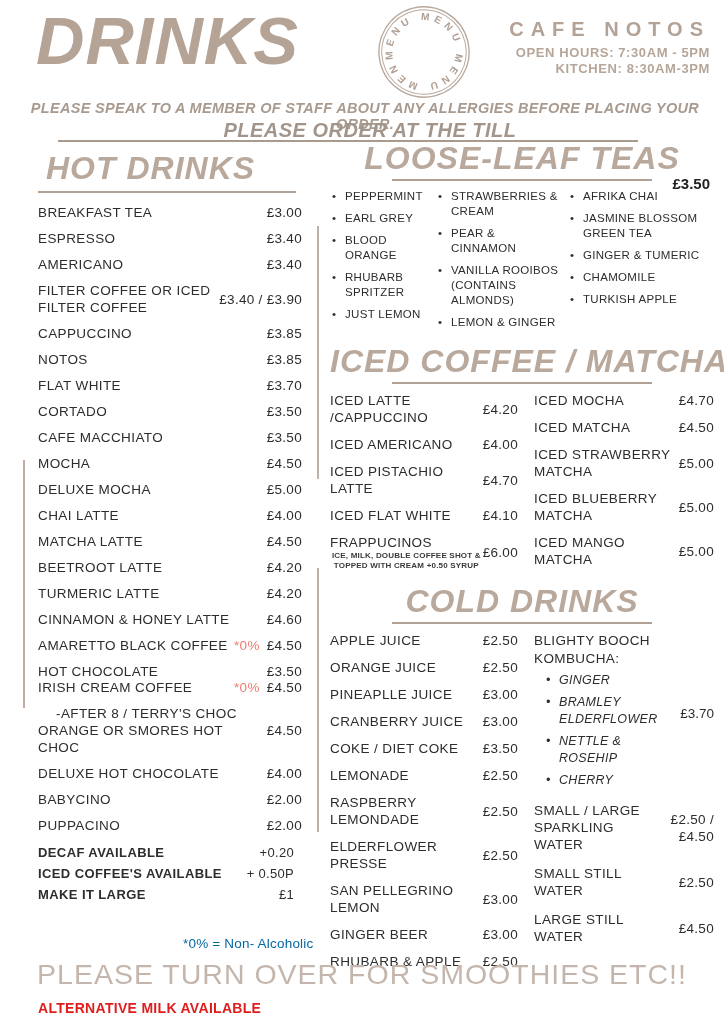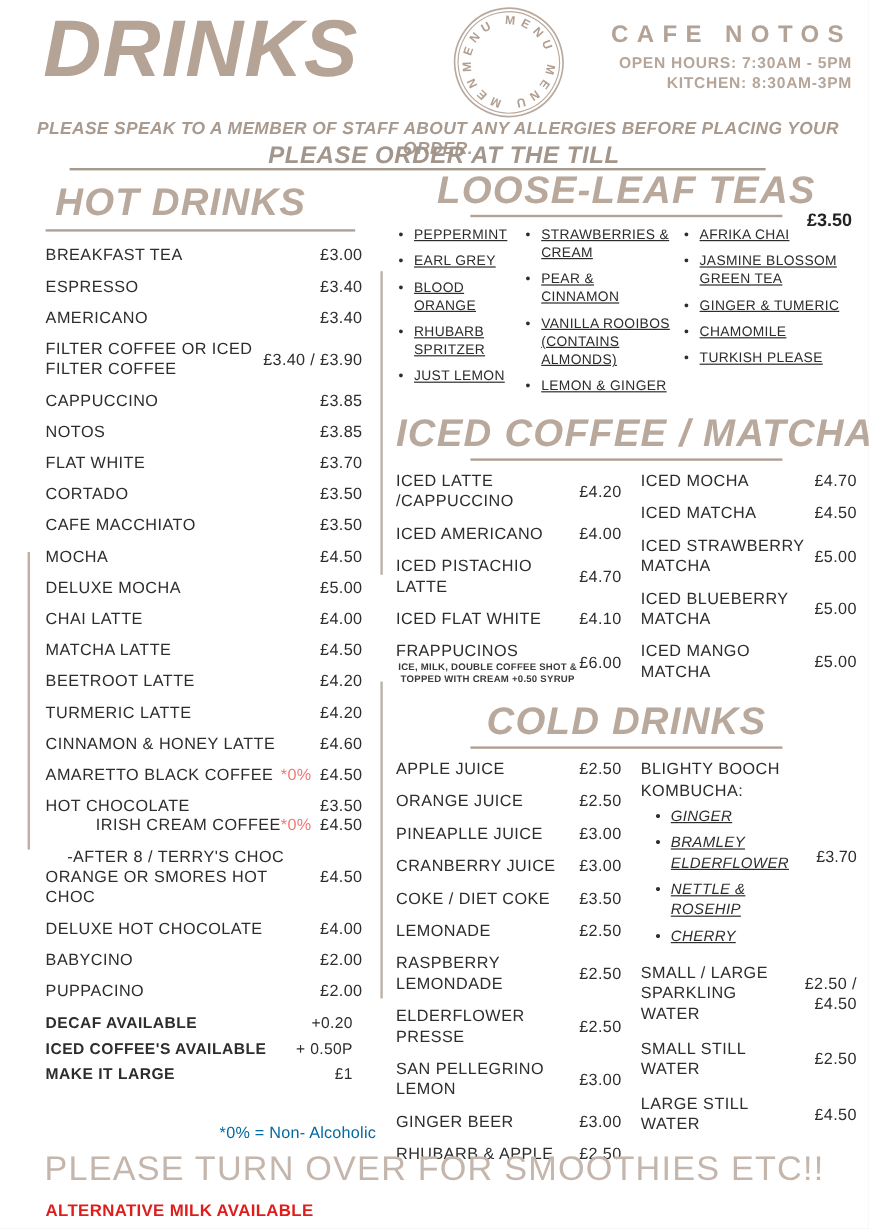--- a/index.html
+++ b/index.html
@@ -45,39 +45,39 @@
   .sec-rule { height: 2px; background: #b1a195; }
 
   
   .col-left { position: absolute; left: 38px; top: 150px; width: 264px; }
   .col-left .sec-title { padding-left: 8px; }
   .col-left .sec-rule { margin: 4px 0 11px 0; width: 258px; }
   .row { display: flex; justify-content: space-between; align-items: center; margin-bottom: 9px; }
   .row .nm { font-size: 13.5px; letter-spacing: 0.4px; line-height: 17px; white-space: pre-line; }
   .row .pr { font-size: 13.5px; letter-spacing: 0.3px; flex-shrink: 0; text-align: right; }
   .pink { color: #ee7b74; margin-right: 7px; }
-  .overlap-b { margin-top: -17px; padding-top: 7px; justify-content: flex-end; }
+  .overlap-b { margin-top: -17px; padding-top: 7px; }
   .after8 .nm { line-height: 17px; }
   .after8 .l1 { padding-left: 18px; display: block; }
   .extras { margin-top: 10px; }
   .extras .row { margin-bottom: 4px; }
   .extras .nm { font-weight: bold; font-size: 13px; }
   .extras .pr { font-size: 13px; padding-right: 8px; }
   .red-notes { margin-top: 20px; color: #e01d1d; font-weight: bold; font-size: 14px; line-height: 19px; letter-spacing: 0.3px; white-space: pre; }
   .red-notes div { margin-bottom: 4px; }
 
   
   .col-right { position: absolute; left: 330px; top: 140px; width: 384px; }
   .sec-head { position: relative; text-align: center; }
   .sec-head .sec-rule { margin: 2px auto 8px auto; width: 260px; }
   .sec-price { position: absolute; right: 4px; top: 35px; font-size: 15px; font-weight: bold; color: #222; }
 
   .tea-grid { display: grid; grid-template-columns: 100px 126px 1fr; column-gap: 6px; margin-top: 4px; }
   ul.blist { list-style: none; }
-  ul.blist li { position: relative; padding-left: 15px; font-size: 11.5px; line-height: 15px; letter-spacing: 0.3px; margin-bottom: 7px; text-decoration: underline; }
+  ul.blist li { position: relative; padding-left: 15px; font-size: 11.5px; line-height: 15px; letter-spacing: 0.3px; margin-bottom: 7px; }
   ul.blist li::before { content: "•"; position: absolute; left: 2px; top: 0; }
 
   .grid2 { display: grid; grid-template-columns: 188px 1fr; column-gap: 16px; margin-top: 2px; }
   .grid2 .row { margin-bottom: 10px; }
   .grid2 .nm { font-size: 13.5px; line-height: 17px; }
   .grid2 .pr { font-size: 13.5px; }
   .subnote { display: block; font-size: 8px; font-weight: bold; letter-spacing: 0.2px; line-height: 10px; color: #3a3a3a; text-align: center; }
   .iced-section { margin-top: 6px; }
   .cold-section { margin-top: 2px; }
 
@@ -307,21 +307,21 @@
           <li>PEAR &amp; CINNAMON</li>
           <li>VANILLA ROOIBOS (CONTAINS ALMONDS)</li>
           <li>LEMON &amp; GINGER</li>
         </ul>
       <ul class="blist">
 
       <li>AFRIKA CHAI</li>
           <li>JASMINE BLOSSOM GREEN TEA</li>
           <li>GINGER &amp; TUMERIC</li>
           <li>CHAMOMILE</li>
-          <li>TURKISH PLEASE</li>
+          <li>TURKISH APPLE</li>
         </ul>
     </div>
 
     <div class="iced-section">
       <div class="sec-head">
         <div class="sec-title">ICED COFFEE / MATCHA</div>
         <div class="sec-rule"></div>
       </div>
       <div class="grid2">
         <div>

